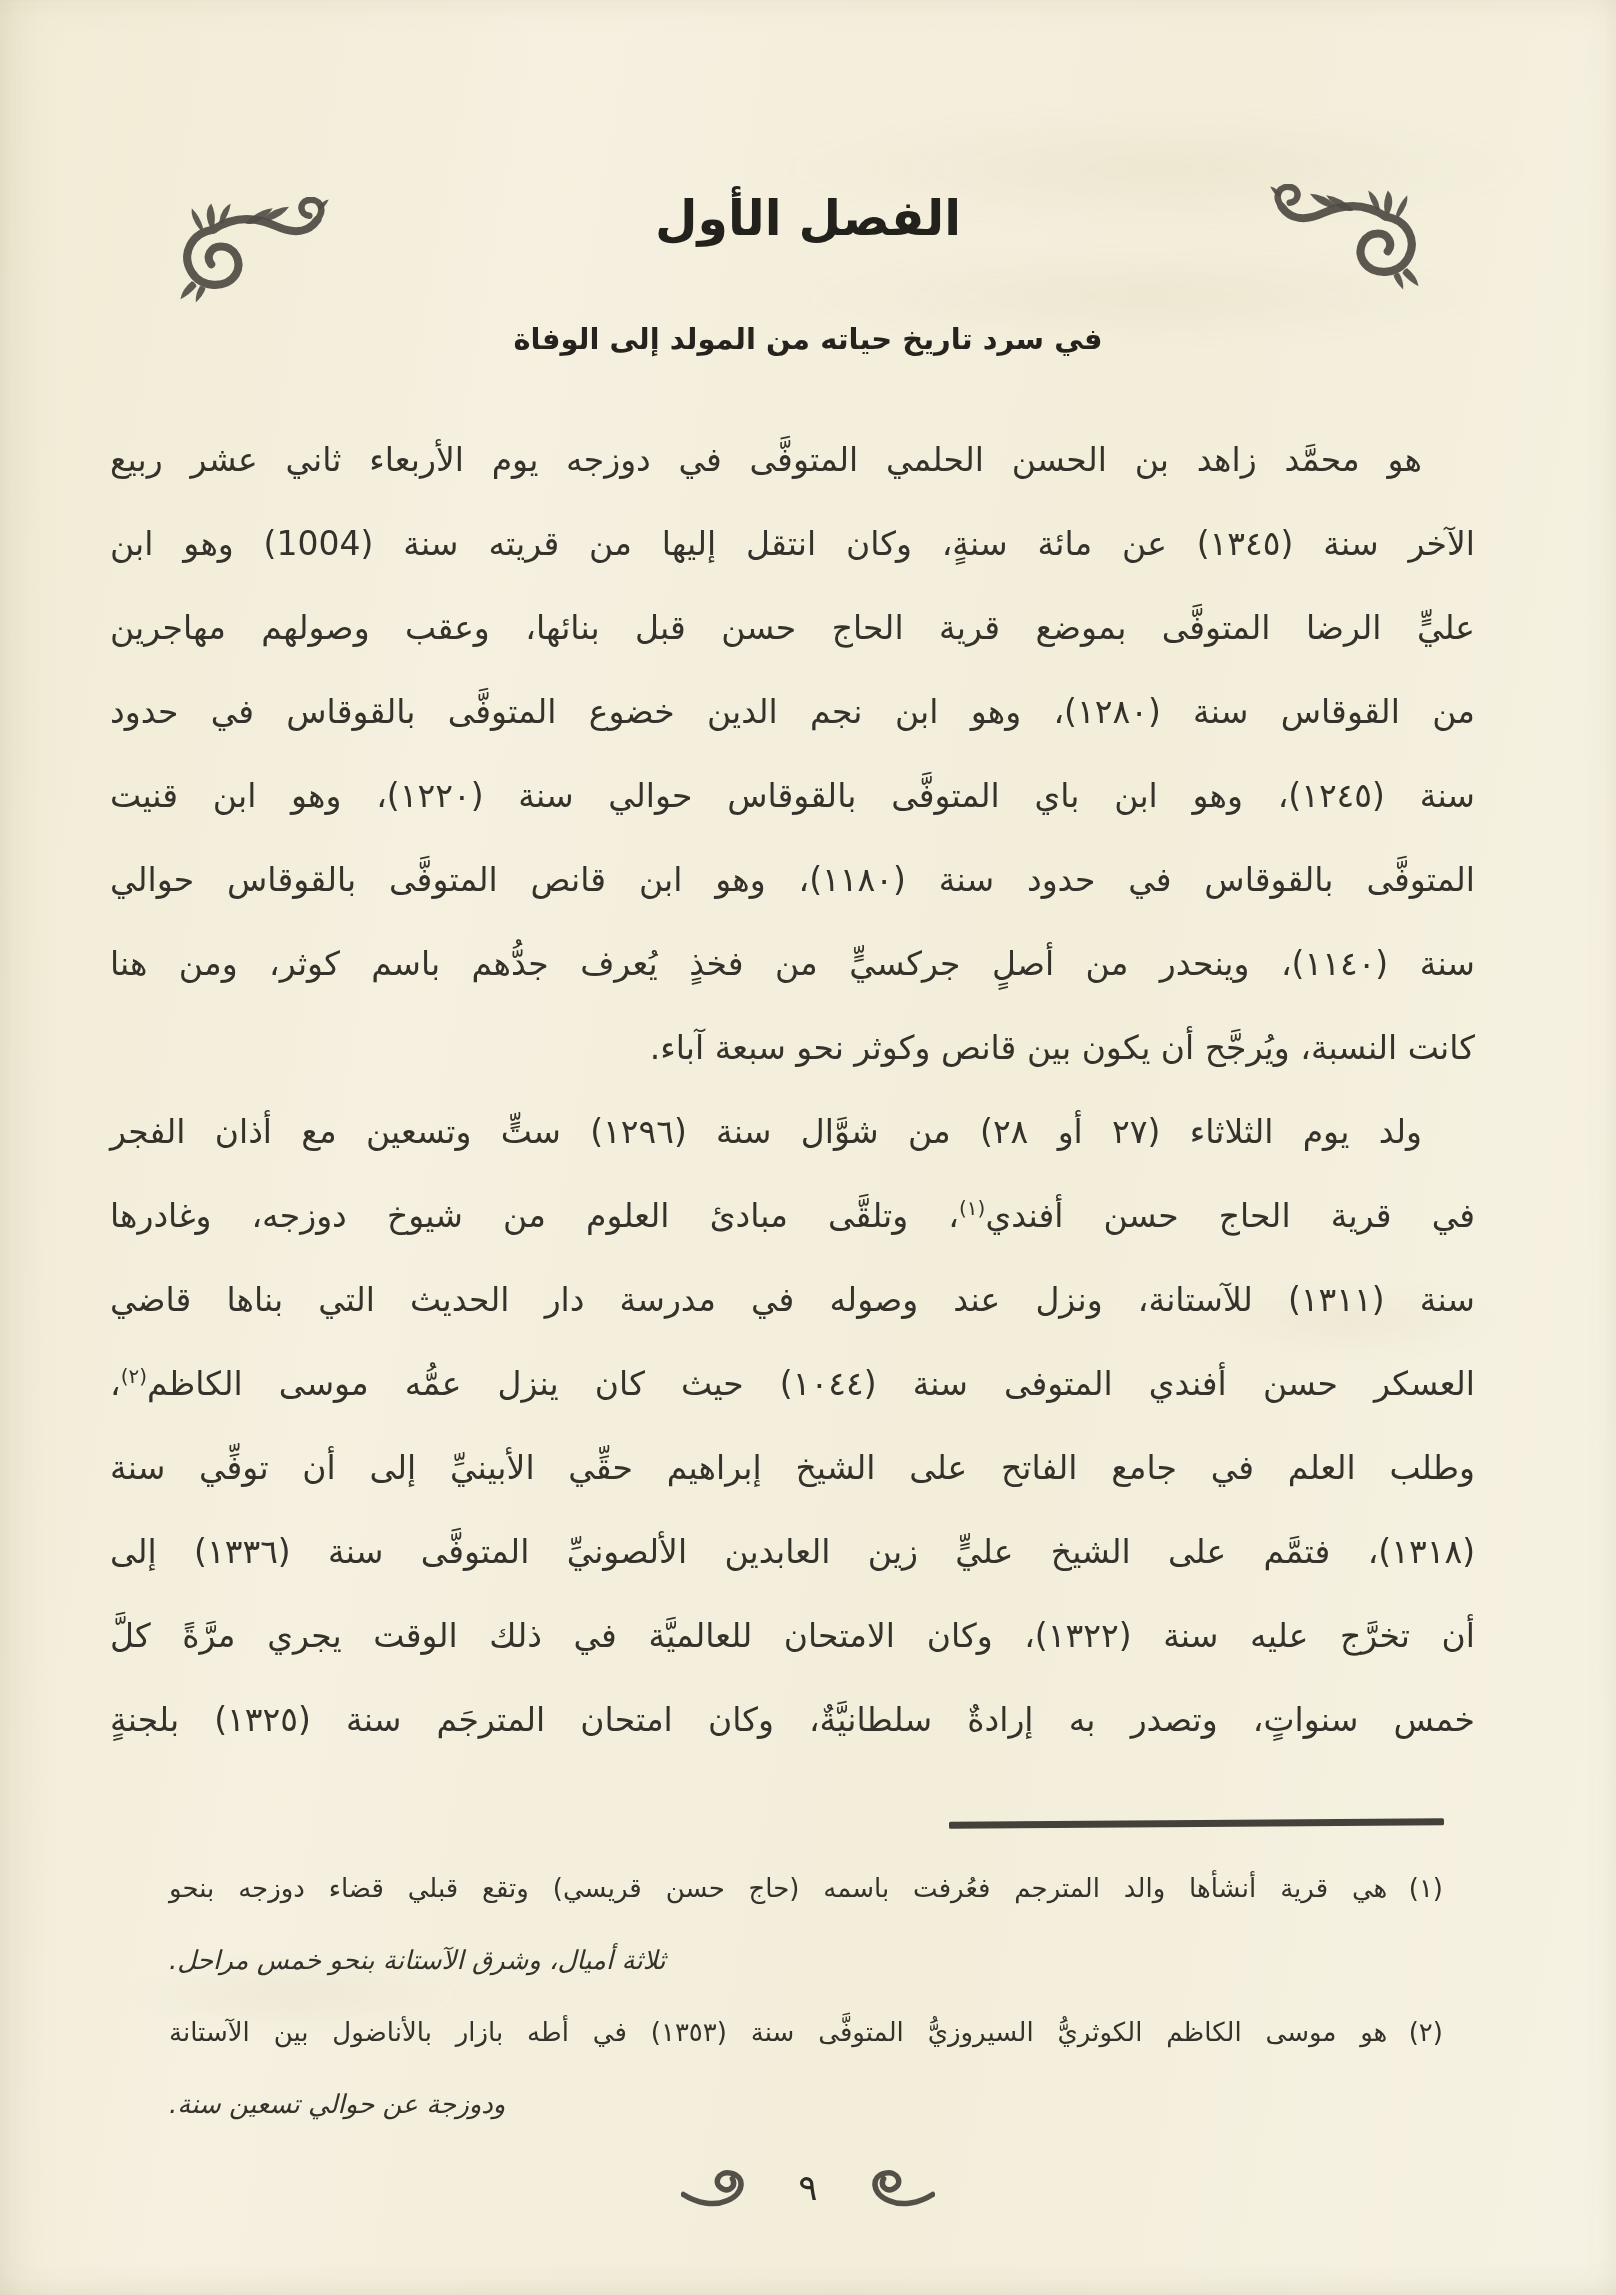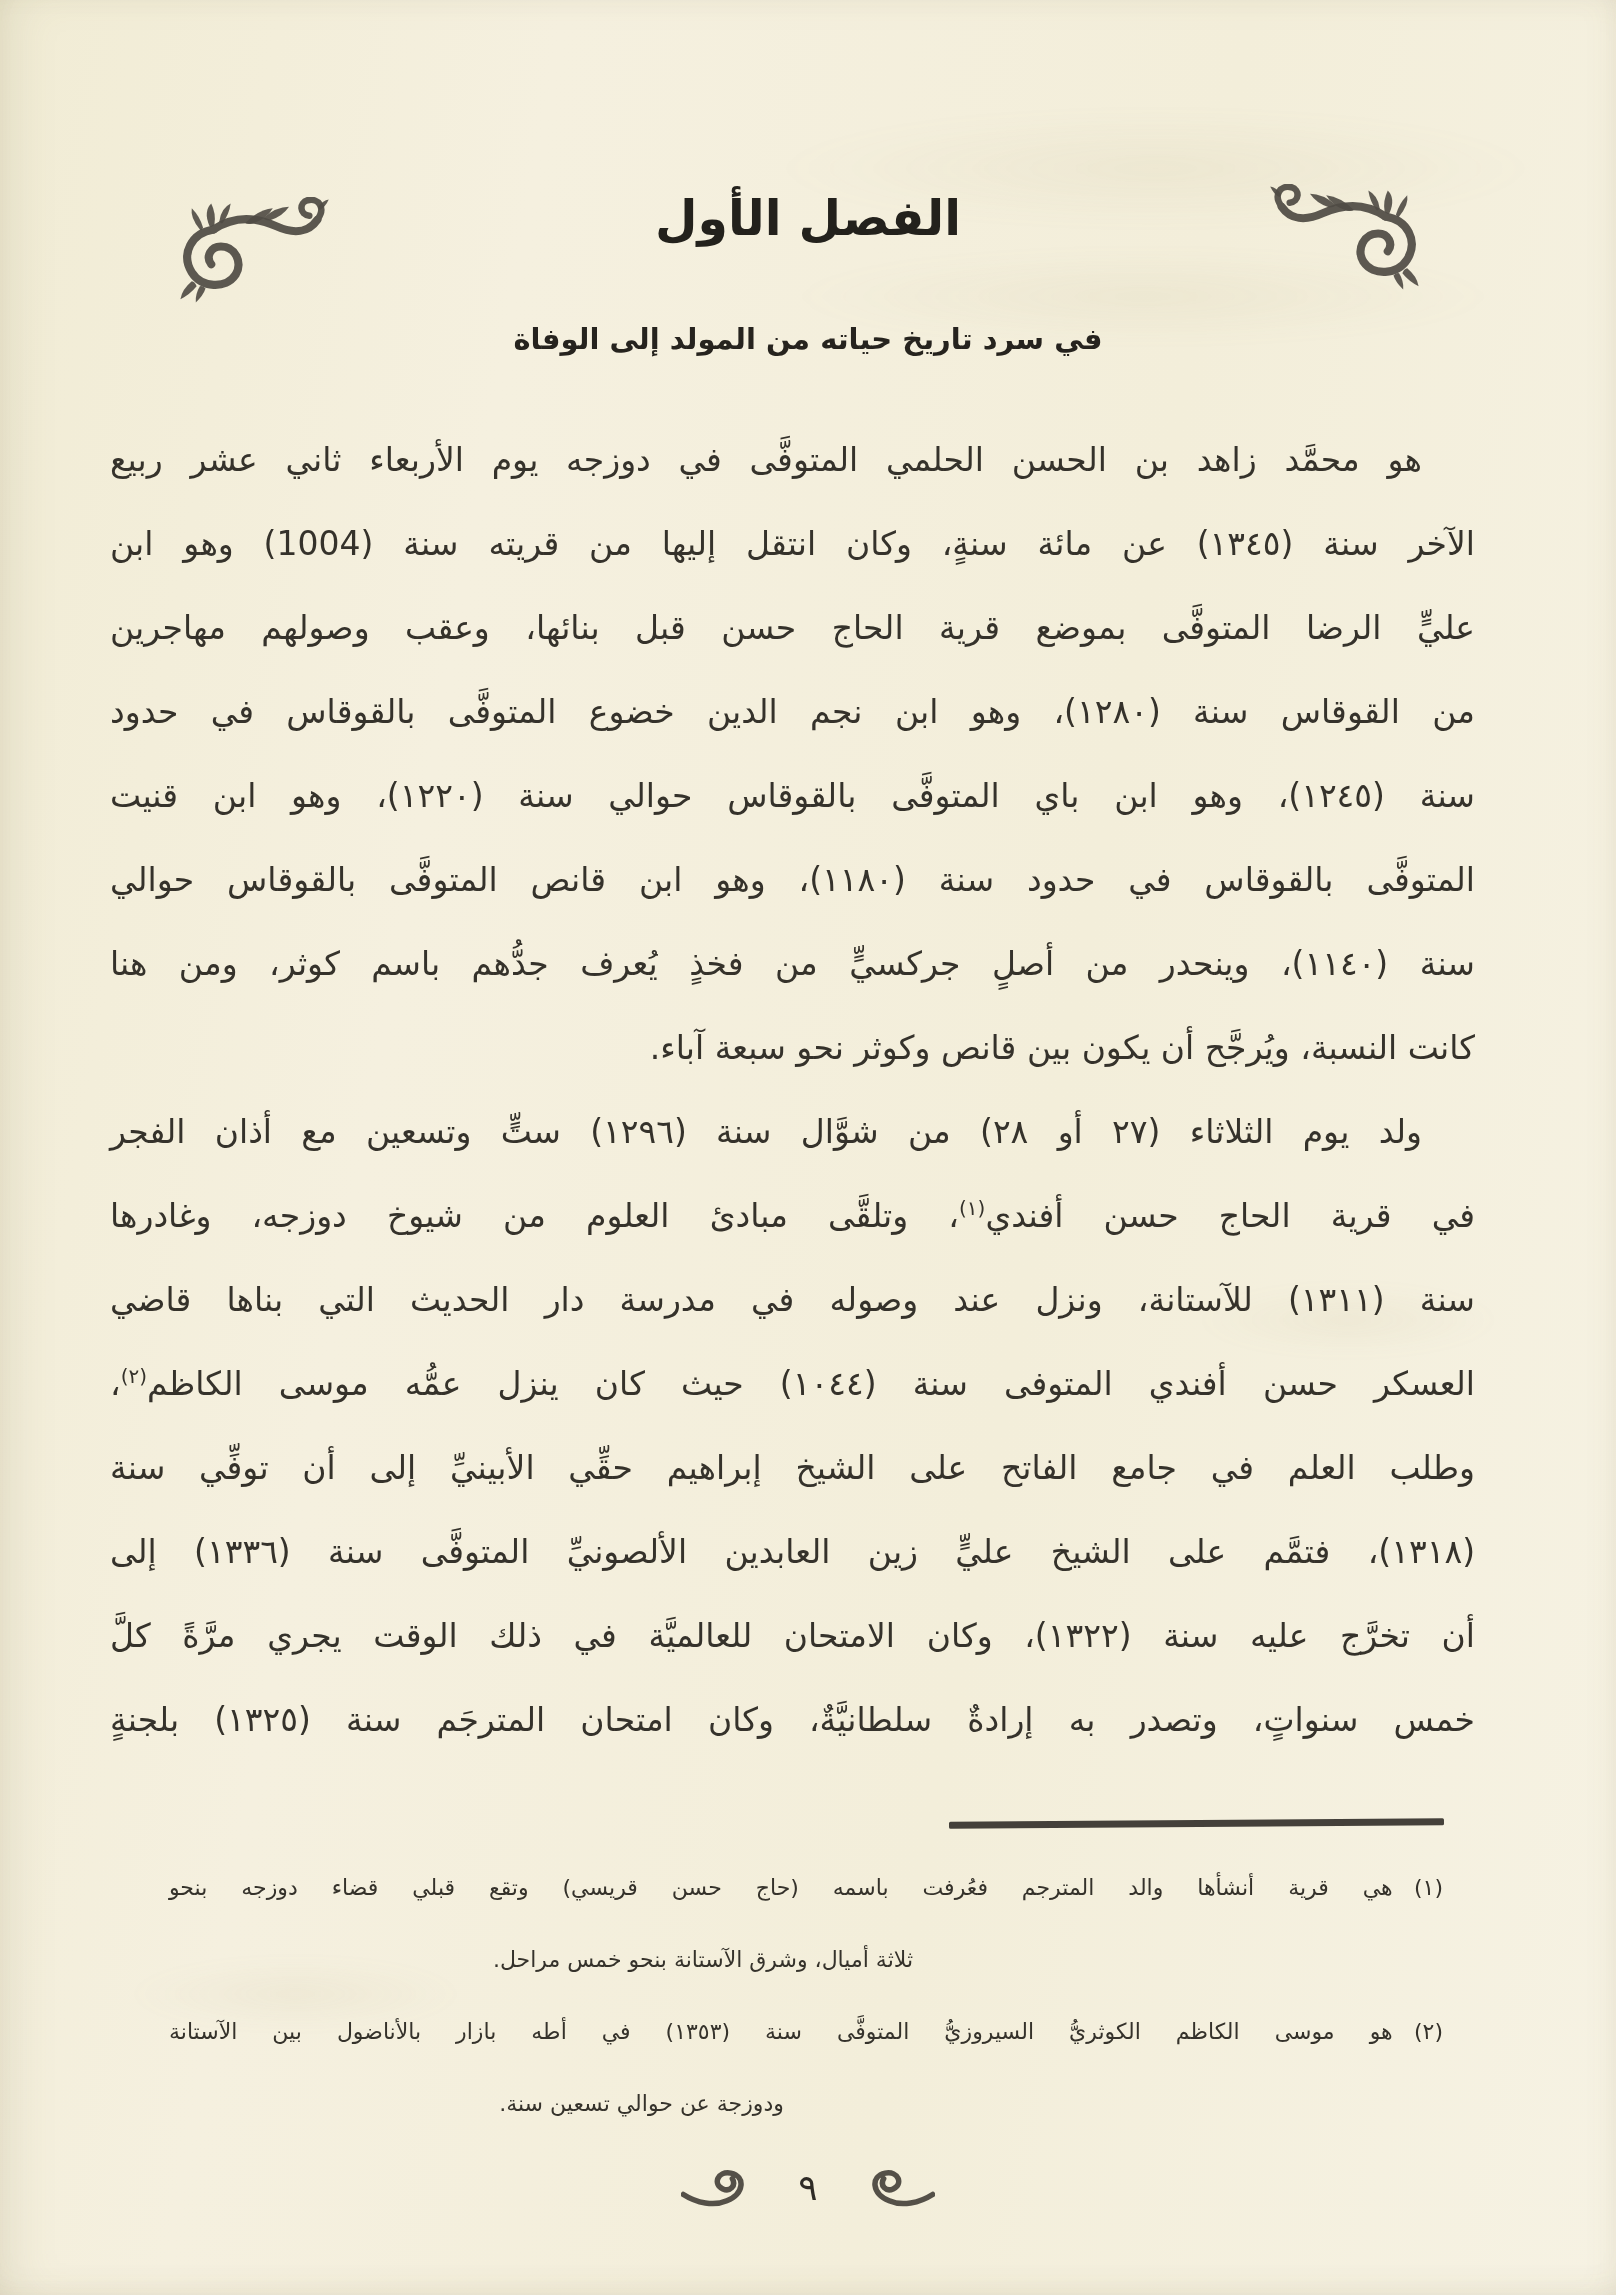--- a/index.html
+++ b/index.html
@@ -53,25 +53,25 @@
   .bline.indent { text-indent:53px; }
   .bline.pend   { text-align:left; text-align-last:right; }
   .fnref { font-size:20px; vertical-align:super; line-height:0; }
 
   
   .separator {
     position:absolute; top:1820px; left:949px;
     width:495px; height:6.6px; background:#44403a;
     border-radius:1.6px; transform:rotate(-0.4deg);
   }
-  .footnotes { position:absolute; top:1852px; right:173px; width:1274px; font-size:22px; }
+  .footnotes { position:absolute; top:1852px; right:173px; width:1274px; font-size:26px; }
   .fn-line { height:72px; line-height:72px; }
   .fn-l1 { text-align:justify; text-align-last:justify; }
   .fn-marker { margin-left:21.4px; }
-  .fn-l2 { text-align:center; }
+  .fn-l2 { text-align:left;font-style:italic; }
   .fn1 .fn-l2 { padding-right:206px; }
   .fn2 .fn-l2 { padding-right:329px; }
 
   
   .footer {
     position:absolute; left:0; right:0; top:2157px; height:66px;
     display:flex; justify-content:center; align-items:center; gap:38px;
     direction:ltr;
   }
   .page-number { font-size:36px; color:#2e2b26; line-height:1; padding-bottom:5px; }

